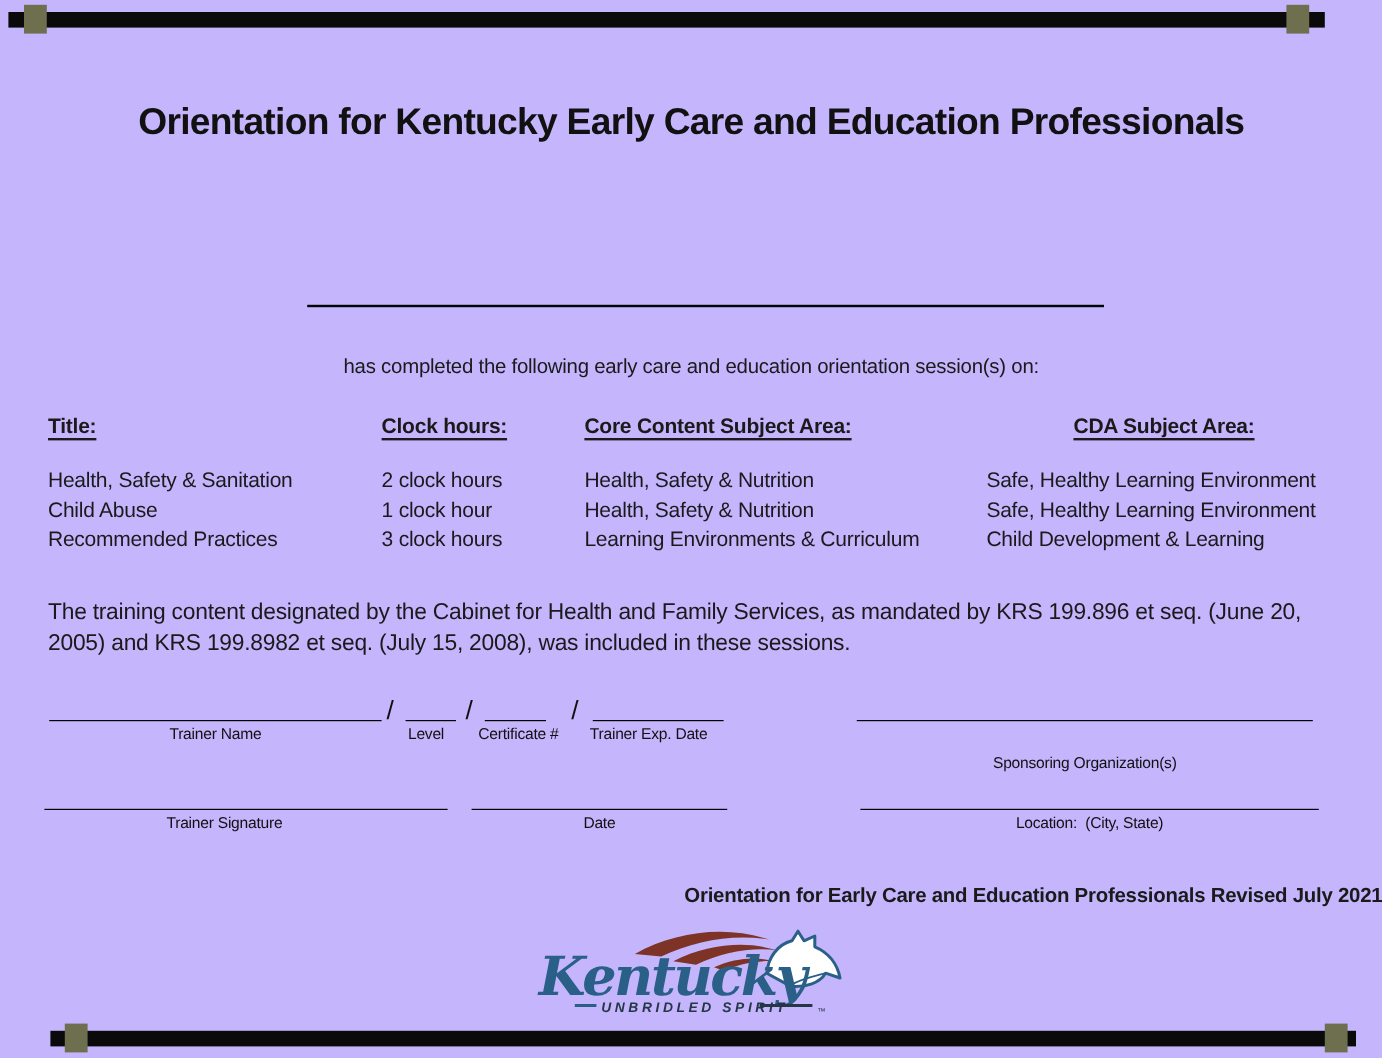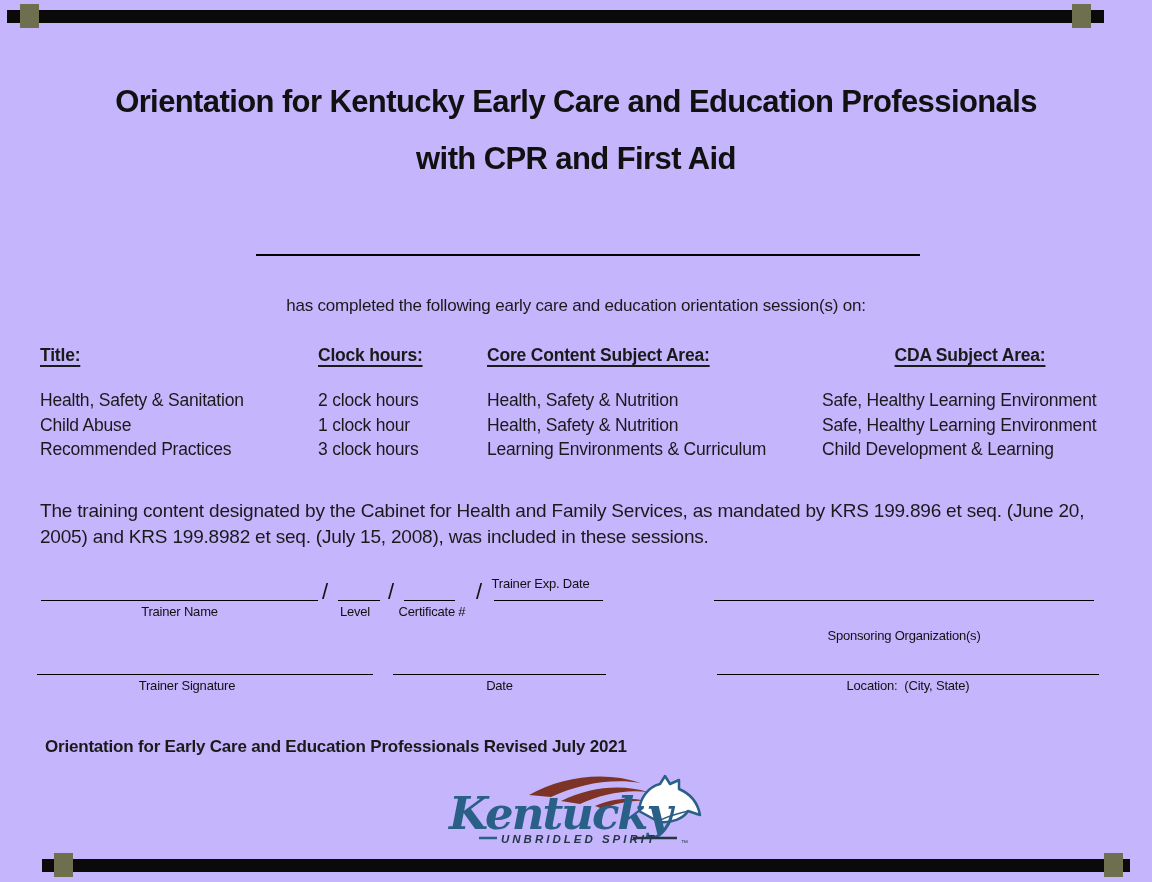--- a/index.html
+++ b/index.html
@@ -68,55 +68,54 @@
   .l-level          { left: 338px; top: 585px; width: 42px; }
   .sl-2             { left: 388px; top: 579px; }
   .l-cert           { left: 404px; top: 585px; width: 51px; }
   .sl-3             { left: 476px; top: 579px; }
   .l-exp            { left: 494px; top: 585px; width: 109px; }
   .l-sponsor        { left: 714px; top: 585px; width: 380px; }
 
   .lb-trainer-name  { left: 41px;  top: 604px; width: 277px; }
   .lb-level         { left: 325px; top: 604px; width: 60px; }
   .lb-cert          { left: 392px; top: 604px; width: 80px; }
-  .lb-exp           { left: 478px; top: 576px; width: 125px; }
+  .lb-exp           { left: 478px; top: 604px; width: 125px; }
   .lb-sponsor       { left: 714px; top: 628px; width: 380px; }
 
   
   .l-signature      { left: 37px;  top: 659px; width: 336px; }
   .l-date           { left: 393px; top: 659px; width: 213px; }
   .l-location       { left: 717px; top: 659px; width: 382px; }
 
   .lb-signature     { left: 37px;  top: 678px; width: 300px; }
   .lb-date          { left: 393px; top: 678px; width: 213px; }
   .lb-location      { left: 717px; top: 678px; width: 382px; }
 
   
   .revision {
     position: absolute; left: 0; top: 737px; width: 100%;
-    text-align: left; font-weight: 700; font-size: 17px; letter-spacing: -0.2px; padding-left: 45px;
+    text-align: right; font-weight: 700; font-size: 17px; letter-spacing: -0.2px; padding-left: 45px;
   }
 
   
   .ky-logo { position: absolute; left: 445px; top: 774px; width: 262px; height: 76px; }
 </style>
 </head>
 <body>
 
 <div class="page">
 
   <div class="bar bar-top"></div>
   <div class="bar bar-bottom"></div>
   <div class="tab tab-tl"></div>
   <div class="tab tab-tr"></div>
   <div class="tab tab-bl"></div>
   <div class="tab tab-br"></div>
 
   <div class="title title-1">Orientation for Kentucky Early Care and Education Professionals</div>
-  <div class="title title-2">with CPR and First Aid</div>
 
   <div class="name-line"></div>
 
   <div class="intro">has completed the following early care and education orientation session(s) on:</div>
 
   <div class="table-wrap">
     <div class="trow thead">
       <span class="c1">Title:</span>
       <span class="c2">Clock hours:</span>
       <span class="c3">Core Content Subject Area:</span>

